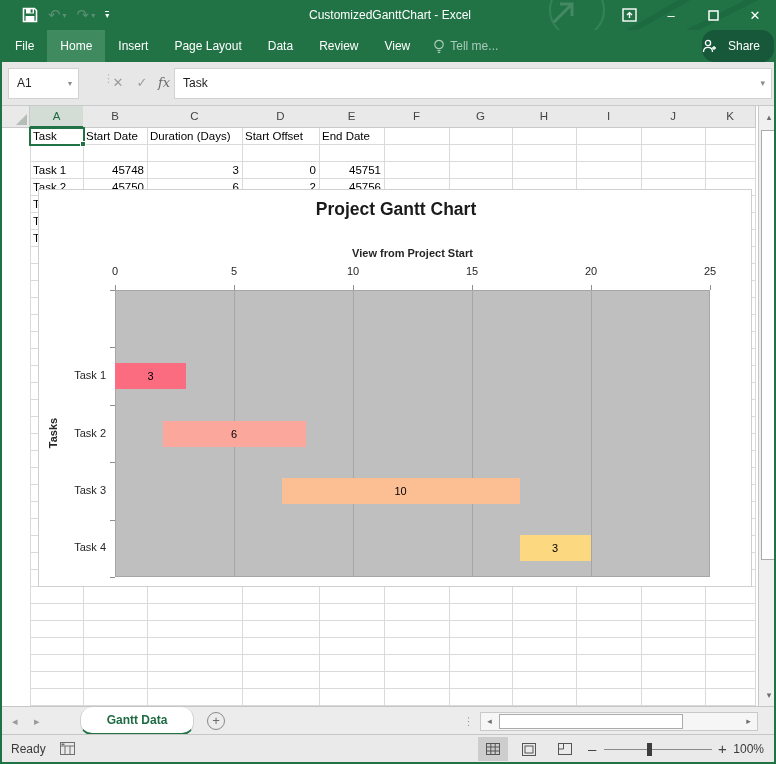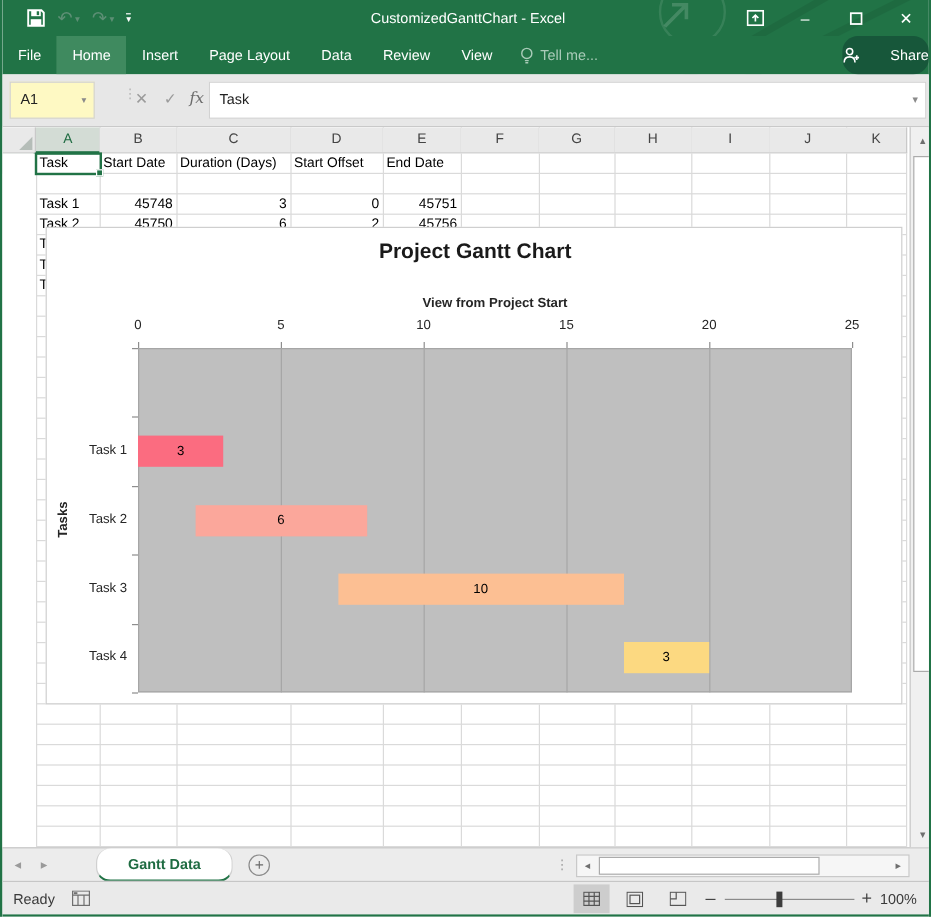--- a/index.html
+++ b/index.html
@@ -21,26 +21,26 @@
   .win-controls .wbtn{width:34px;height:26px;display:flex;align-items:center;justify-content:center;
                       color:#fff;font-size:13px;}
 
   
   .tabstrip{position:absolute;left:0;top:30px;width:776px;height:32px;background:#217346;
             display:flex;align-items:stretch;color:#fff;font-size:12px;}
   .rtab{display:flex;align-items:center;padding:0 13px;cursor:default;white-space:nowrap;}
   .rtab.active{background:#3f8a5f;}
   .tellme{display:flex;align-items:center;gap:5px;padding:0 10px;color:#a9cbb8;}
   .share-btn{position:absolute;right:4px;top:0;height:32px;width:72px;background:#17573a;
-             display:flex;align-items:center;justify-content:space-between;gap:12px;color:#fff;border-radius:13px;}
+             display:flex;align-items:center;justify-content:flex-start;gap:12px;color:#fff;border-radius:13px;}
 
   
   .formulabar{position:absolute;left:0;top:62px;width:776px;height:44px;background:#e7e7e7;
               border-bottom:1px solid #c9c9c9;}
-  .namebox{position:absolute;left:6px;top:6px;width:71px;height:31px;background:#fef9c3;
+  .namebox{position:absolute;left:6px;top:6px;width:71px;height:31px;background:#ffffff;
            border:1px solid #d2d2d2;font-size:12px;color:#222;line-height:29px;padding-left:8px;}
   .namebox .nb-arrow{position:absolute;right:6px;top:0;line-height:29px;font-size:8px;color:#8a8a8a;}
   .fb-dots{position:absolute;left:101px;top:10px;color:#b5b5b5;font-size:11px;letter-spacing:0;}
   .fb-btn{position:absolute;top:6px;height:31px;line-height:29px;text-align:center;width:24px;
           color:#9b9b9b;font-size:13px;}
   .fx{font-family:"DejaVu Serif",serif;font-style:italic;color:#6b6b6b;font-size:13px;}
   .formulafield{position:absolute;left:172px;top:6px;width:598px;height:31px;background:#fff;
                 border:1px solid #d2d2d2;font-size:12px;color:#222;line-height:29px;padding-left:8px;}
   .formulafield .ff-arrow{position:absolute;right:6px;top:0;line-height:29px;font-size:9px;color:#8a8a8a;}
 

